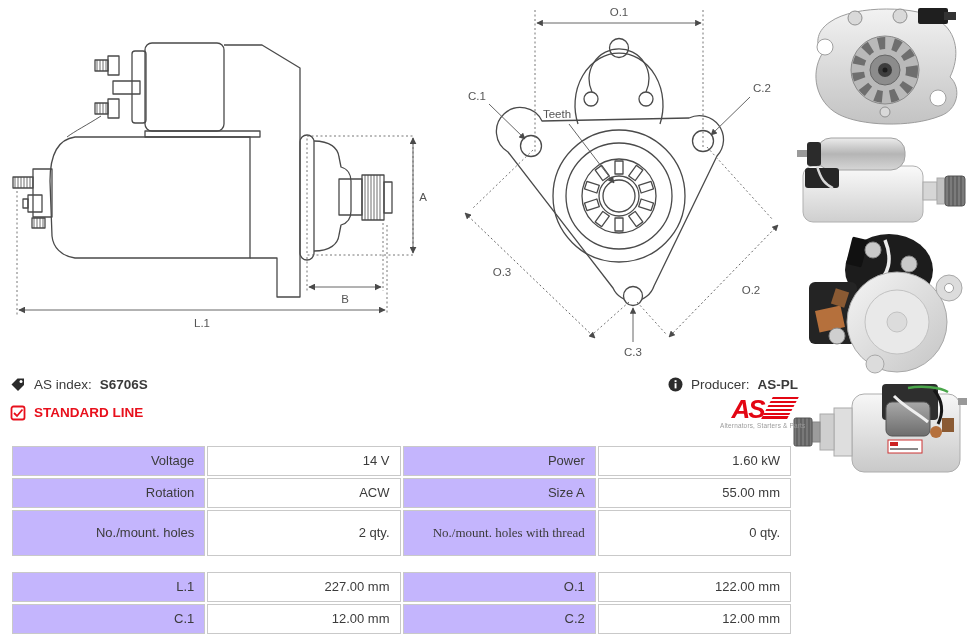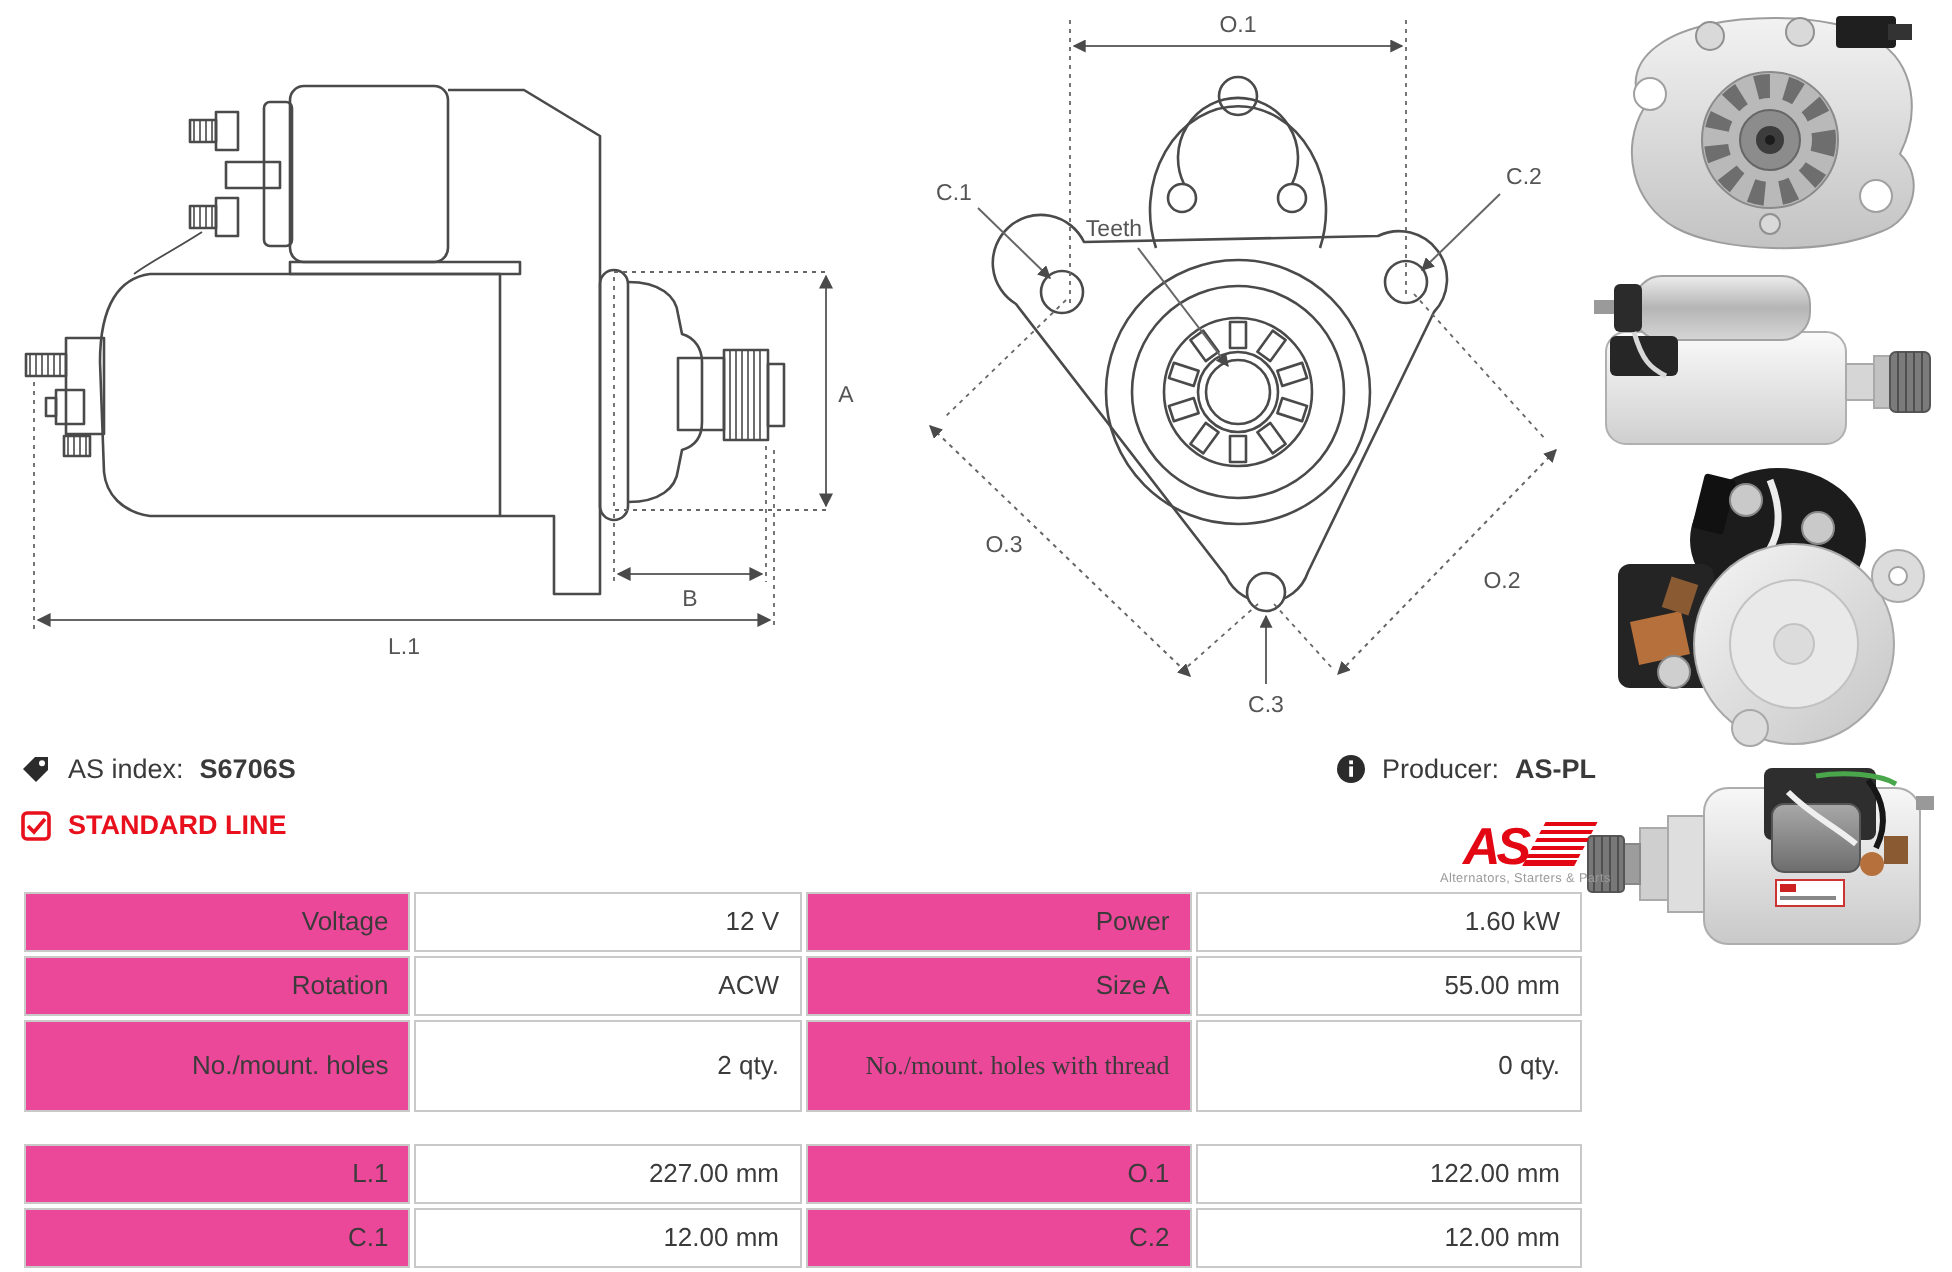--- a/index.html
+++ b/index.html
@@ -7,36 +7,36 @@
         font-family:"Liberation Sans",sans-serif;color:#3b3b3b;}
 
   
   .info-item{position:absolute;display:flex;gap:8px;
              font-size:13.5px;color:#3a3a3a;white-space:nowrap;}
   .info-item .ic{flex:0 0 auto;display:inline-flex;}
   .b{font-weight:bold;}
   .red{color:#e8101c;font-weight:bold;}
 
   
-  .as-logo{position:absolute;left:720px;top:395px;width:84px;text-align:center;margin-top:14px;}
+  .as-logo{position:absolute;left:720px;top:395px;width:84px;text-align:center;}
   .as-mark{display:flex;align-items:flex-end;justify-content:center;height:26px;}
   .as-text{font-style:italic;font-weight:bold;font-size:26px;line-height:24px;
            color:#e30613;letter-spacing:-2px;}
   .as-stripes{display:flex;flex-direction:column;gap:1.6px;margin-left:3px;margin-bottom:2px;
               transform:skewX(-28deg);}
   .as-stripes i{display:block;width:26px;height:2.3px;background:#e30613;}
   .as-tagline{font-size:6.4px;color:#9a9a9a;white-space:nowrap;margin-top:1px;letter-spacing:.2px;}
 
   
   table.spec{position:absolute;left:10px;border-collapse:separate;border-spacing:2px;
              width:783px;table-layout:fixed;}
   table.spec td{border:1px solid #c9c9c9;font-size:13px;color:#3b3b3b;
                 height:24px;padding:2px 10px;text-align:right;vertical-align:middle;
                 line-height:1.25;overflow:hidden;}
-  td.lbl{background:#ec4899;}
+  td.lbl{background:#c4b5fd;}
   td.val{background:#ffffff;padding-right:12px;}
   tr.tall td{height:40px;}
   td.wrapcell{padding-left:48px;font-family:Liberation Serif, serif;}
 
   
   .drawing{position:absolute;}
   .photo{position:absolute;cursor:pointer;}
   svg text{font-family:"Liberation Sans",sans-serif;}
   .dimtxt{font-size:11.5px;fill:#555;}
 </style>
@@ -321,21 +321,21 @@
   <table class="spec" style="top:444px;">
     <colgroup>
         <col style="width:25%">
         <col style="width:25%">
         <col style="width:25%">
         <col style="width:25%">
       </colgroup>
     <tbody>
       <tr>
         <td class="lbl">Voltage</td>
-        <td class="val">12 V</td>
+        <td class="val">14 V</td>
         <td class="lbl">Power</td>
         <td class="val">1.60 kW</td>
       </tr>
       <tr>
         <td class="lbl">Rotation</td>
         <td class="val">ACW</td>
         <td class="lbl">Size A</td>
         <td class="val">55.00 mm</td>
       </tr>
       <tr class="tall">

